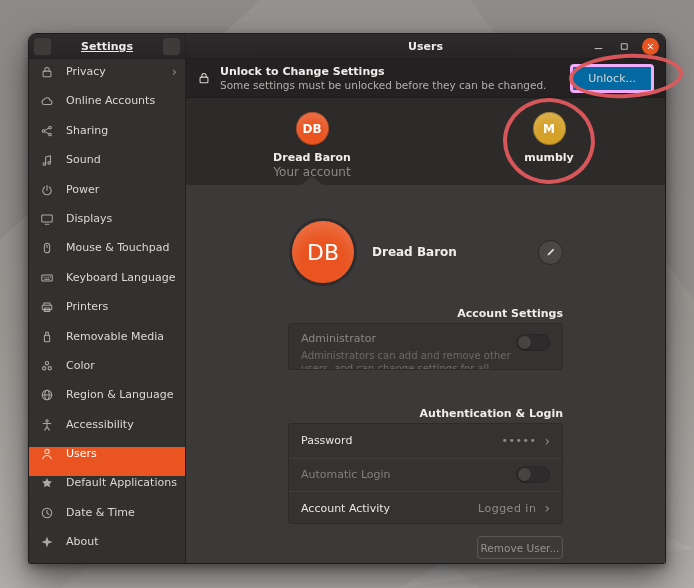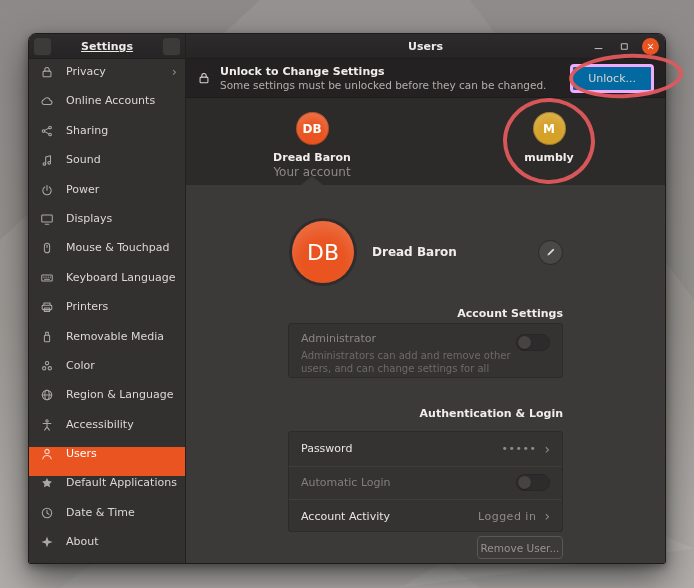--- a/index.html
+++ b/index.html
@@ -113,22 +113,22 @@
     width:25px; height:25px; border-radius:50%; background:#4a4747; border:1px solid #2b2929;
     color:#d8d5d3; display:flex; align-items:center; justify-content:center;
   }
   .edit-btn svg { width:12px; height:12px; }
 
   .sec-header { color:#f0edea; font-size:11px; font-weight:bold;text-align:right; }
   .sec-1 { top:122px; }
   .sec-2 { top:222px; }
 
   .card { background:#353232; border:1px solid #2d2a2a; border-radius:3px; overflow:hidden; }
-  .card-1 { top:138px; height:55px; }
-  .card-2 { top:246px; height:101px; }
+  .card-1 { top:138px; height:47px; }
+  .card-2 { top:238px; height:101px; }
 
   .admin-row { padding:8px 12px; position:relative; }
   .admin-label { color:#8a8683; font-size:11px; }
   .admin-desc { color:#6e6a68; font-size:10px; line-height:1.3; margin-top:4px; width:215px; }
 
   .auth-row {
     height:33.6px; display:flex; align-items:center; padding:0 12px;
     border-top:1px solid #413d3d;
   }
   .auth-row:first-child { border-top:none; }

